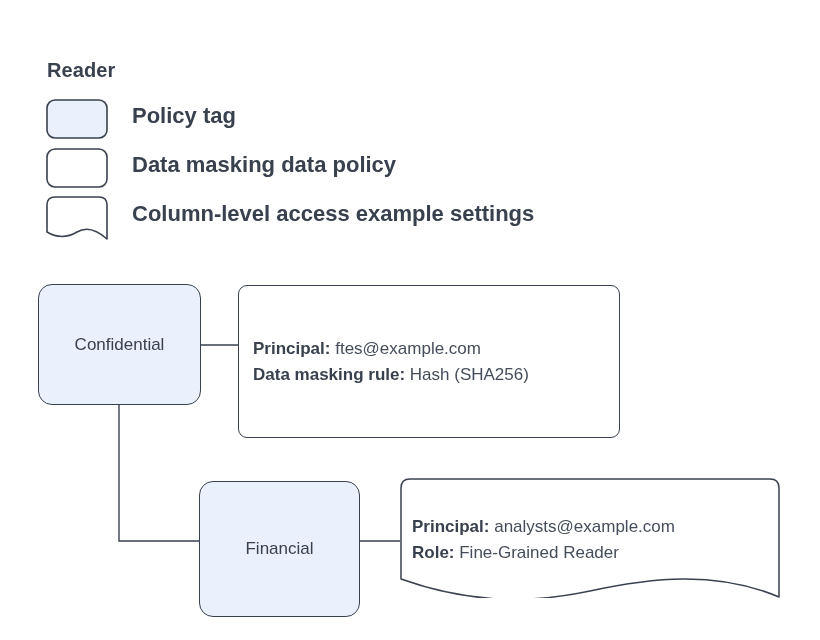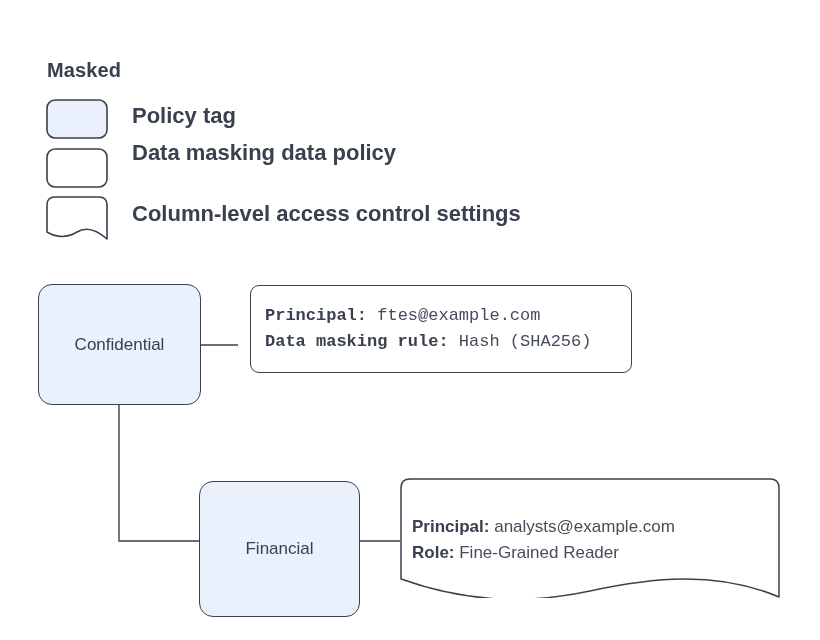--- a/index.html
+++ b/index.html
@@ -39,21 +39,21 @@
 
   .legend-row-label {
     position: absolute;
     font-size: 22px;
     font-weight: bold;
     color: #39414f;
     white-space: nowrap;
     left: 132px;
   }
   .legend-row-label.r0 { top: 103px; }
-  .legend-row-label.r1 { top: 140px; text-align: center; }
+  .legend-row-label.r1 { top: 152px; text-align: center; }
   .legend-row-label.r2 { top: 201px; }
 
   .swatch {
     position: absolute;
     left: 46px;
     width: 62px;
     height: 40px;
     box-sizing: border-box;
   }
   .swatch.s0 { top: 99px; }
@@ -92,25 +92,24 @@
     position: absolute;
     box-sizing: border-box;
     background: #ffffff;
     color: #39414f;
   }
   .annot-plain {
     border: 1.5px solid #39414f;
     border-radius: 9px;
   }
   .annot-1 {
-    left: 250px;
+    left: 238px;
     top: 285px;
     width: 382px;
-    height: 88px;
-    font-family: Liberation Mono, monospace;
+    height: 153px;
   }
   .annot-2 {
     left: 400px;
     top: 478px;
     width: 384px;
     height: 120px;
     border: none;
     background: transparent;
   }
   .annot-2 .wave-svg {
@@ -153,21 +152,21 @@
     width: 820px;
     height: 640px;
     pointer-events: none;
   }
 </style>
 </head>
 <body>
 
 <div id="canvas">
 
-  <div class="legend-title">Masked</div>
+  <div class="legend-title">Reader</div>
 
   <div class="swatch s0">
     <svg width="62" height="40" viewBox="0 0 62 40" xmlns="http://www.w3.org/2000/svg">
       <rect x="1" y="1" width="60" height="38" rx="8" ry="8" fill="#eaf1fc" stroke="#39414f" stroke-width="1.6"></rect>
     </svg>
   </div>
   <div class="legend-row-label r0">Policy tag</div>
 
   <div class="swatch s1">
     <svg width="62" height="40" viewBox="0 0 62 40" xmlns="http://www.w3.org/2000/svg">
@@ -182,21 +181,21 @@
                L 1,9
                Q 1,1 9,1
                L 53,1
                Q 61,1 61,9
                L 61,43
                C 51,34 41,30 31,36
                C 21,42 11,42 1,36
                Z" fill="#ffffff" stroke="#39414f" stroke-width="1.6" stroke-linejoin="round"></path>
     </svg>
   </div>
-  <div class="legend-row-label r2">Column-level access control settings</div>
+  <div class="legend-row-label r2">Column-level access example settings</div>
 
   <svg id="connectors" viewBox="0 0 820 640" xmlns="http://www.w3.org/2000/svg">
 
     <path d="M 201,345 L 238,345" fill="none" stroke="#39414f" stroke-width="1.4"></path>
 
     <path d="M 119,405 L 119,541 L 199,541" fill="none" stroke="#39414f" stroke-width="1.4"></path>
 
     <path d="M 360,541 L 400,541" fill="none" stroke="#39414f" stroke-width="1.4"></path>
   </svg>
 

